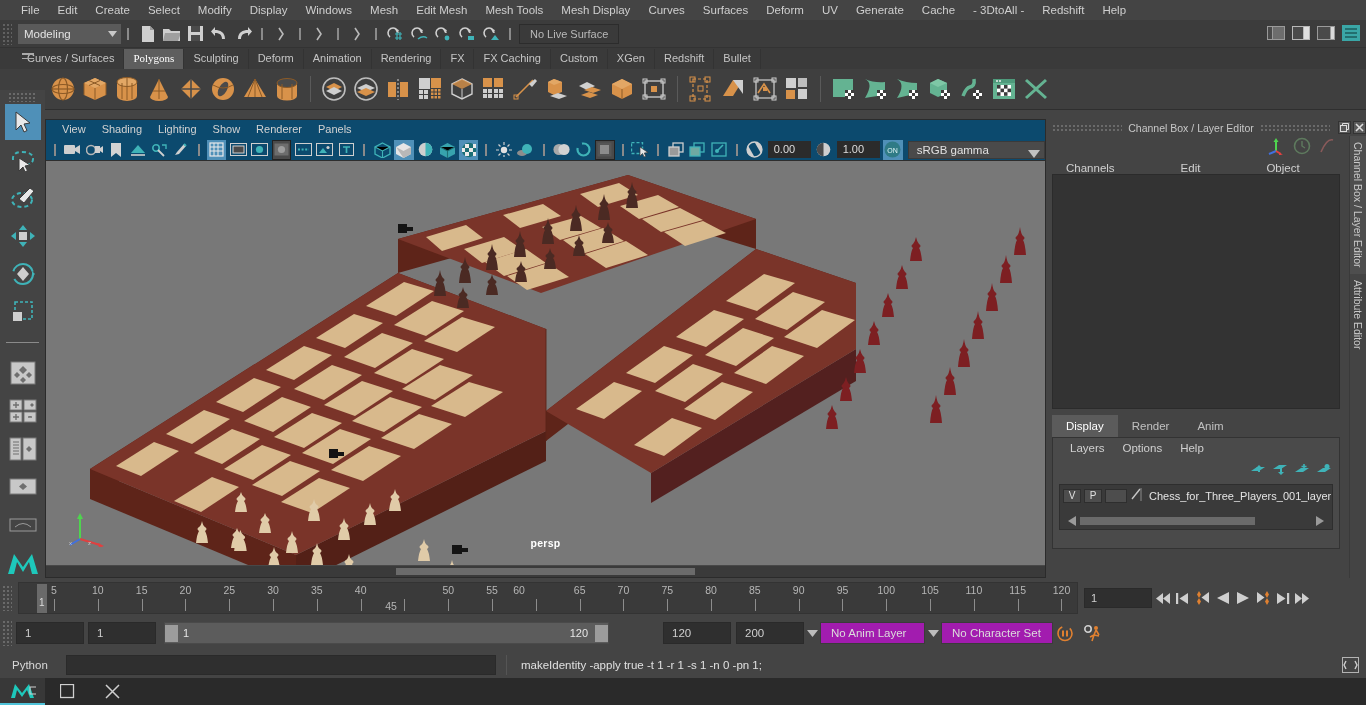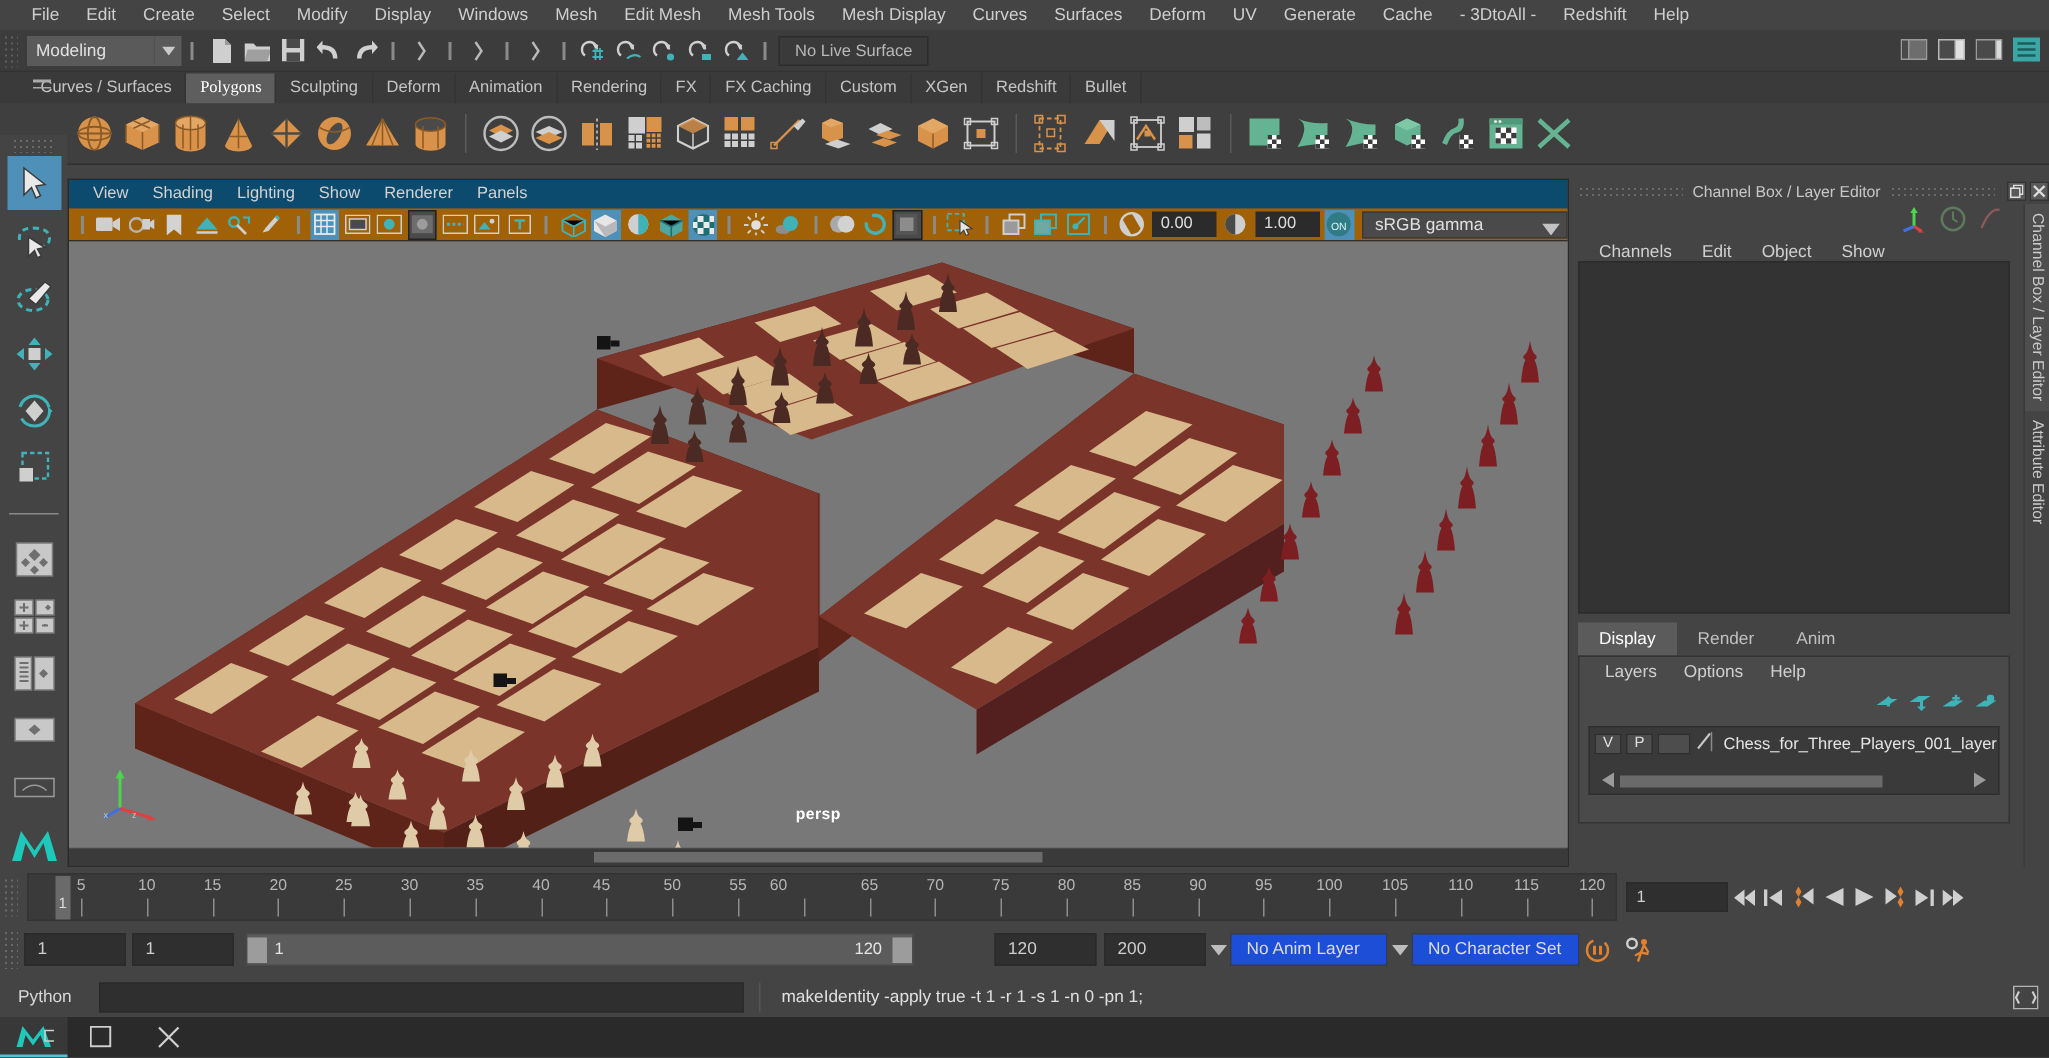--- a/index.html
+++ b/index.html
@@ -101,21 +101,21 @@
   .viewport-panel {
     position: absolute; left: 45px; top: 119px; width: 1001px; height: 459px;
     background: #484848; border: 1px solid #2b2b2b;
   }
   .vpmenu {
     height: 19px; background: #0c4a6e; display:flex; align-items:center;
     padding-left: 8px; font-size: 11px; color:#d2d2d2;
   }
   .vpmenu .mi { padding: 0 8px; line-height: 19px; }
   .vptools {
-    height: 22px; background: #a16207; display:flex; align-items:center;
+    height: 22px; background: #0c4a6e; display:flex; align-items:center;
     padding-left: 2px; border-bottom: 1px solid #2e2e2e;
   }
   .vbtn { width:20px; height:20px; display:flex; align-items:center; justify-content:center; margin:0 1px; }
   .vbtn.on { background:#4f90b8; }
   .vbtn.framed { border:1px solid #222; background:#4a4a4a; }
   .numfield {
     height:17px; background:#2b2b2b; color:#ddd; font-size:11px; line-height:17px;
     width:44px; text-align:left; padding-left:6px; margin:0 2px; border:none;
   }
   .gammasel {
@@ -201,21 +201,21 @@
     display:flex; align-items:center;
   }
   .rfield { height:22px; background:#2f2f2f; border:1px solid #2a2a2a; color:#cfcfcf;
             font-size:11.5px; line-height:20px; padding-left:8px; }
   .rangebar { height:22px; background:#5c5c5c; border:1px solid #4a4a4a; position:relative;
               display:flex; align-items:center; }
   .handle { width:13px; height:17px; background:#9c9c9c; }
   .rangebar .lo { position:absolute; left:18px; font-size:11px; color:#e6e6e6; }
   .rangebar .hi { position:absolute; right:20px; font-size:11px; color:#e6e6e6; }
   .dropdn { width:16px; height:22px; display:flex; align-items:center; justify-content:center; }
-  .selfield { height:22px; background:#1d4ed8; border:1px solid #3b3b3b; color:#dcdcdc;
+  .selfield { height:22px; background:#a21caf; border:1px solid #3b3b3b; color:#dcdcdc;
               font-size:11.5px; line-height:20px; padding:0 10px; display:flex; align-items:center; }
 
   
   .cmdrow {
     position:absolute; left:0; top:652px; width:1366px; height:26px; background:#444;
     display:flex; align-items:center;
   }
   .cmdlabel { font-size:11.5px; color:#d8d8d8; margin-left:12px; width:54px; }
   .cmdinput { height:20px; background:#2f2f2f; border:1px solid #2a2a2a; flex:none; width:430px; }
   .cmdout { height:20px; background:#444; border:none; flex:1; margin-left:10px;
@@ -1240,21 +1240,21 @@
             <path d="M9,4 v5 l3,2" stroke="#5e7a5e" stroke-width="1.4" fill="none"></path>
           </svg>
       </div>
       <div>
         <svg width="18" height="18">
             <path d="M3,15 q6,-14 12,-12" stroke="#8a5a5a" stroke-width="1.6" fill="none"></path>
           </svg>
       </div>
     </div>
 
-    <div class="cbmenu" style="margin-top:22px;">
+    <div class="cbmenu" style="margin-top:22px;gap:46px;">
       <div class="mi">Channels</div>
       <div class="mi">Edit</div>
       <div class="mi">Object</div>
       <div class="mi">Show</div>
     </div>
 
     <div class="cbbody">
       <div class="cbfield"></div>
 
       <div class="lrtabs">
@@ -1343,21 +1343,21 @@
         <div class="tlabel" style="left: 166.446px;">20</div>
         <div class="tick" style="left: 210.248px;"></div>
         <div class="tlabel" style="left: 210.248px;">25</div>
         <div class="tick" style="left: 254.05px;"></div>
         <div class="tlabel" style="left: 254.05px;">30</div>
         <div class="tick" style="left: 297.851px;"></div>
         <div class="tlabel" style="left: 297.851px;">35</div>
         <div class="tick" style="left: 341.653px;"></div>
         <div class="tlabel" style="left: 341.653px;">40</div>
         <div class="tick" style="left: 385.455px;"></div>
-        <div class="tlabel" style="left: 382px;">45</div>
+        <div class="tlabel" style="left: 372px; margin-top: 16px;">45</div>
         <div class="tick" style="left: 429.256px;"></div>
         <div class="tlabel" style="left: 429.256px;">50</div>
         <div class="tick" style="left: 473.058px;"></div>
         <div class="tlabel" style="left: 473.058px;">55</div>
         <div class="tick" style="left: 516.86px;"></div>
         <div class="tlabel" style="left: 500px;">60</div>
         <div class="tick" style="left: 560.661px;"></div>
         <div class="tlabel" style="left: 560.661px;">65</div>
         <div class="tick" style="left: 604.463px;"></div>
         <div class="tlabel" style="left: 604.463px;">70</div>

